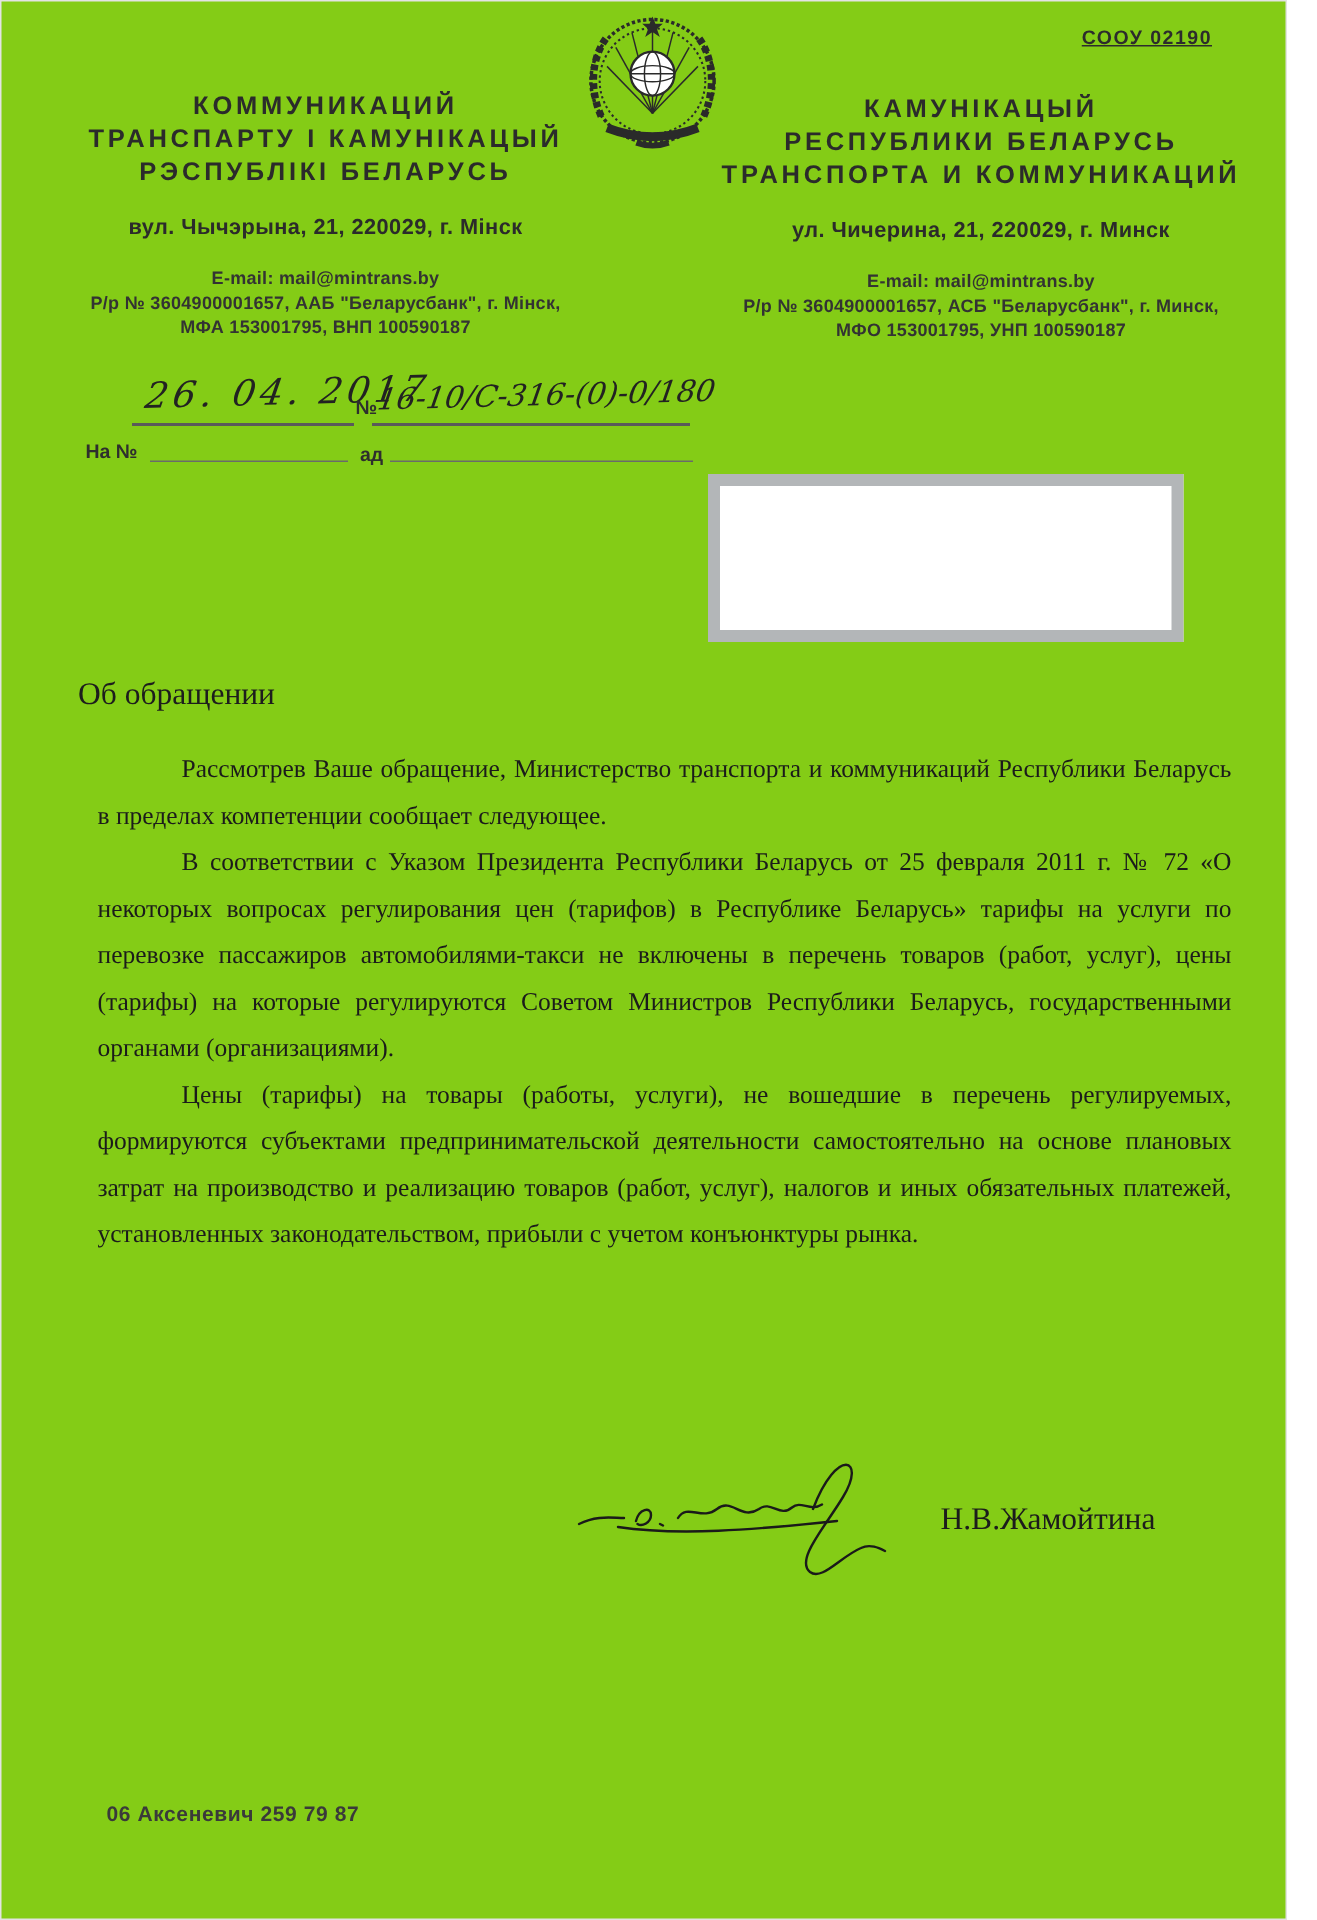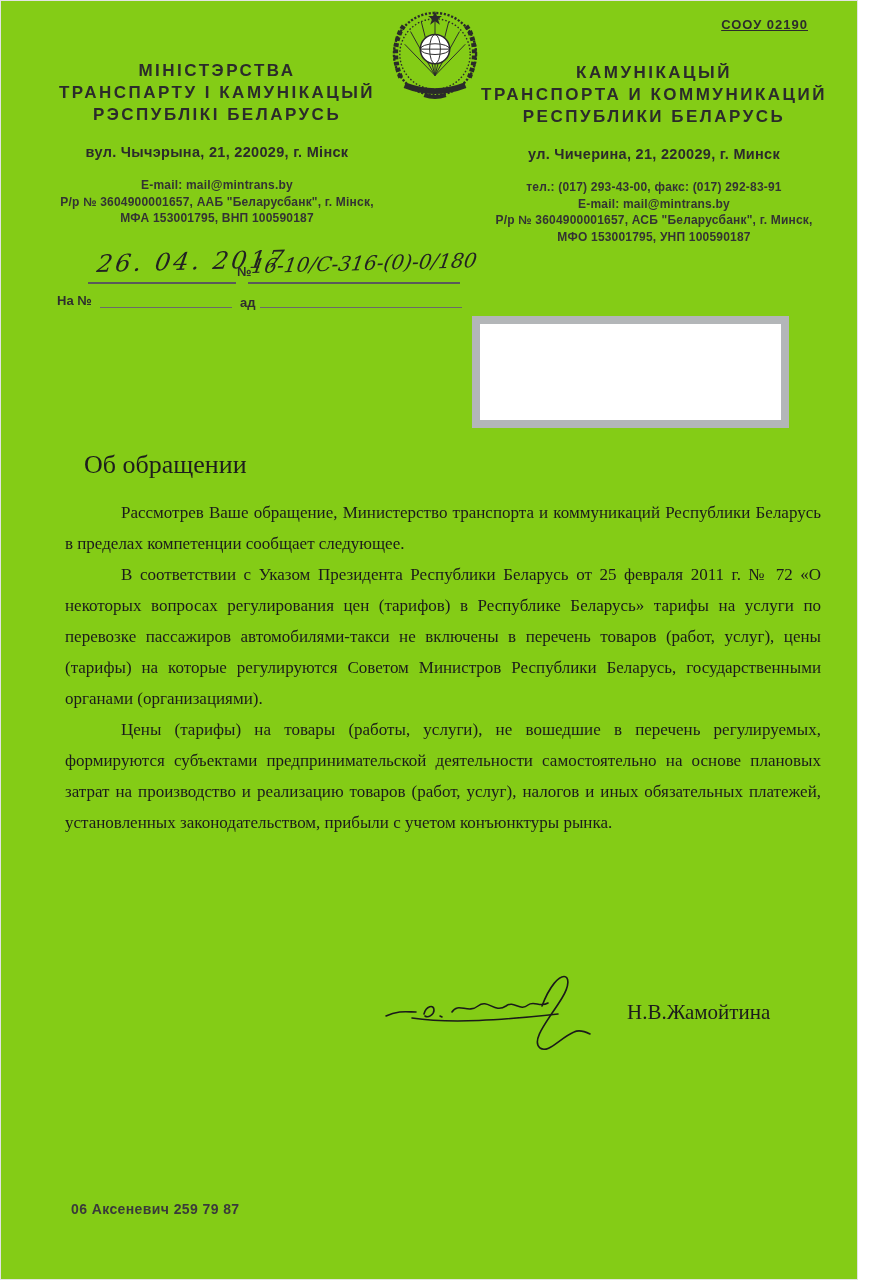--- a/index.html
+++ b/index.html
@@ -35,21 +35,21 @@
   .ref-label{
     position:absolute;font-family:"Liberation Sans",sans-serif;font-weight:bold;
     font-size:13px;color:#2e2e2e;
   }
   
   .gray-box{
     position:absolute;left:472px;top:316px;width:317px;height:112px;
     border:8px solid #b3b6b8;background:#fff;box-sizing:border-box;
   }
   
-  .subject{position:absolute;left:84px;top:450px;font-size:26px;color:#1d1d1d;}
+  .subject{position:absolute;left:52px;top:450px;font-size:21px;color:#1d1d1d;}
   .body-text{position:absolute;left:65px;top:497px;width:756px;font-size:17px;line-height:31px;text-align:justify;color:#1b1b1b;}
   .body-text p{margin:0;text-indent:56px;}
   
   .sig-title{position:absolute;left:66px;top:999px;font-size:21px;color:#1c1c1c;white-space:nowrap;}
   .sig-scribble{position:absolute;left:382px;top:972px;width:240px;height:100px;}
   .sig-name{position:absolute;left:627px;top:1000px;font-size:21px;color:#1c1c1c;white-space:nowrap;}
   
   .footer-note{
     position:absolute;left:71px;top:1201px;
     font-family:"Liberation Sans",sans-serif;font-weight:bold;font-size:14px;
@@ -90,41 +90,40 @@
         <path d="M80 74 C88 56 87 34 76 20" stroke-width="5" stroke-dasharray="4 2.4"></path>
 
         <path d="M14 82 Q45 94 76 82" stroke-width="6"></path>
         <path d="M34 92 Q45 96 56 92" stroke-width="4"></path>
       </g>
     </svg>
   </div>
 
   <div class="hdr hdr-left">
     <div class="h-title">
-      <div>МІНІСТЭРСТВА</div>
+      <div>КОММУНИКАЦИЙ</div>
       <div>ТРАНСПАРТУ І КАМУНІКАЦЫЙ</div>
       <div>РЭСПУБЛІКІ БЕЛАРУСЬ</div>
     </div>
     <div class="h-addr">вул. Чычэрына, 21, 220029, г. Мінск</div>
     <div class="h-small">
       <div>E-mail: mail@mintrans.by</div>
       <div>Р/р № 3604900001657, ААБ "Беларусбанк", г. Мінск,</div>
       <div>МФА 153001795, ВНП 100590187</div>
     </div>
   </div>
 
   <div class="hdr hdr-right">
     <div class="h-title">
       <div>КАМУНІКАЦЫЙ</div>
+      <div>РЕСПУБЛИКИ БЕЛАРУСЬ</div>
       <div>ТРАНСПОРТА И КОММУНИКАЦИЙ</div>
-      <div>РЕСПУБЛИКИ БЕЛАРУСЬ</div>
     </div>
     <div class="h-addr">ул. Чичерина, 21, 220029, г. Минск</div>
     <div class="h-small">
-      <div>тел.: (017) 293-43-00, факс: (017) 292-83-91</div>
       <div>E-mail: mail@mintrans.by</div>
       <div>Р/р № 3604900001657, АСБ "Беларусбанк", г. Минск,</div>
       <div>МФО 153001795, УНП 100590187</div>
     </div>
   </div>
 
   <div class="hand hw-date">26. 04. 2017</div>
   <div class="ref-label" style="left:237px;top:264px;">№</div>
   <div class="hand hw-number">16-10/С-316-(0)-0/180</div>
   <div class="u-line" style="left:88px;top:282px;width:148px;"></div>

